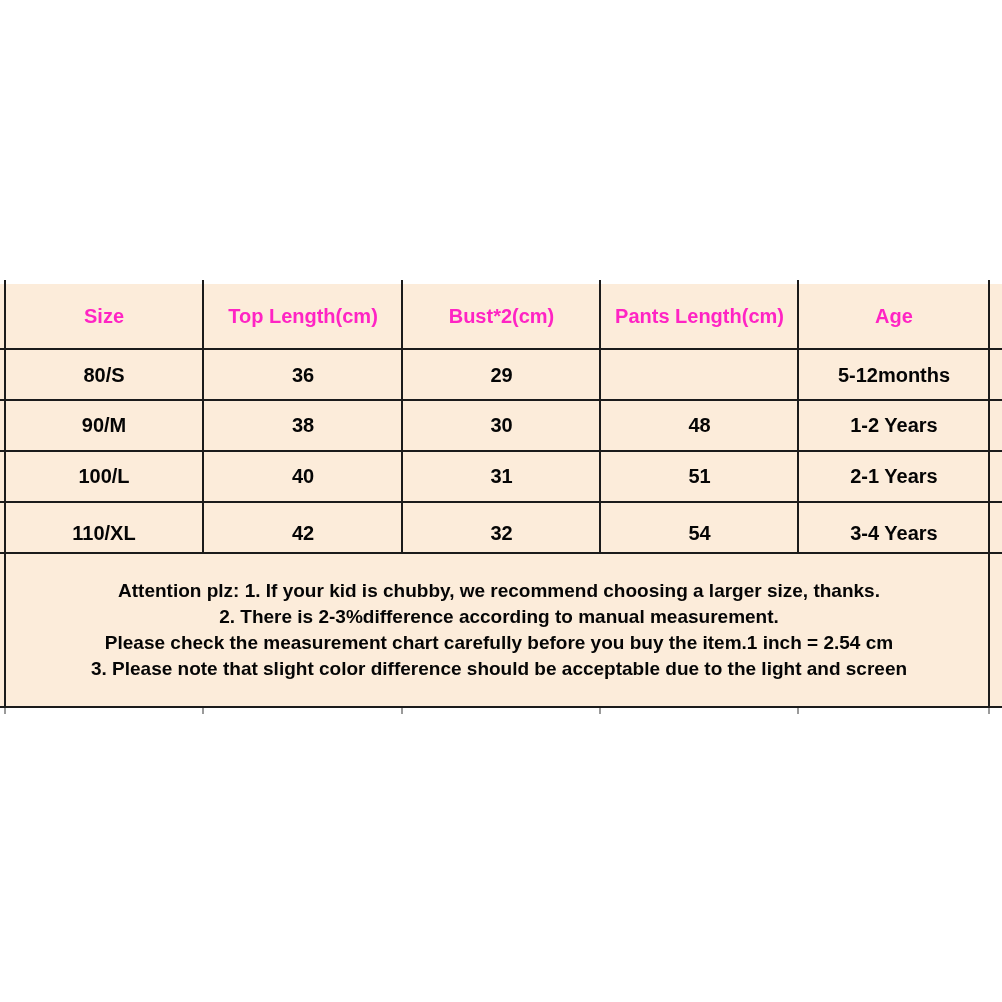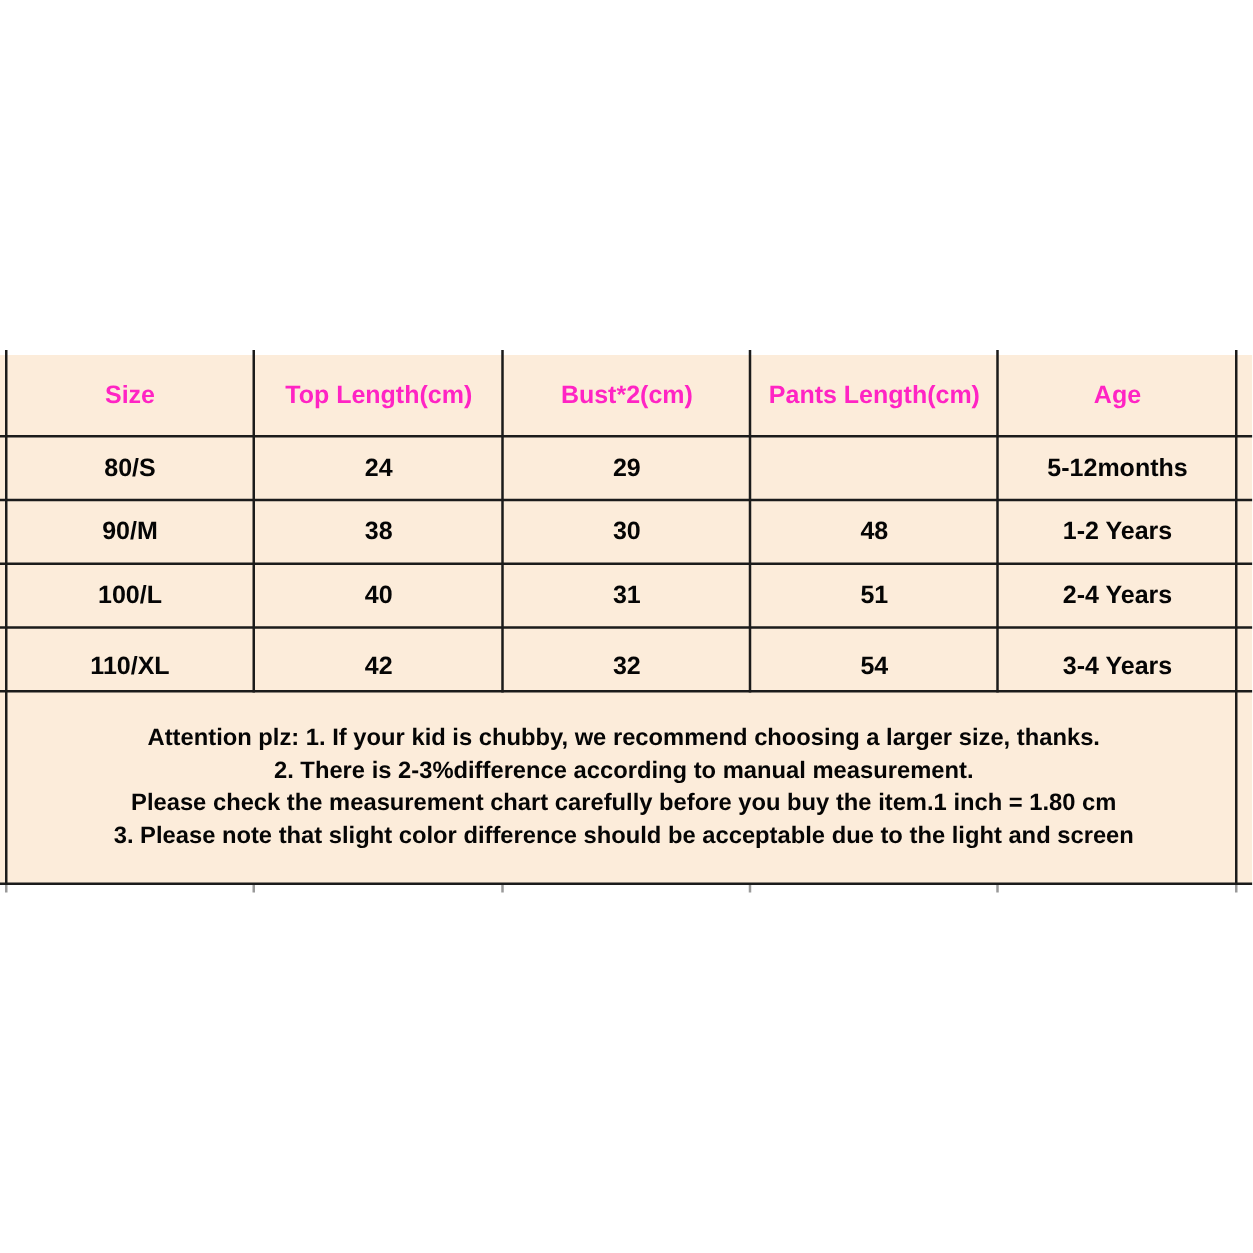--- a/index.html
+++ b/index.html
@@ -76,42 +76,42 @@
   <div class="tick vx-4"></div>
   <div class="tick vx-5"></div>
 
   <div class="cell hdr rowH colA">Size</div>
   <div class="cell hdr rowH colB">Top Length(cm)</div>
   <div class="cell hdr rowH colC">Bust*2(cm)</div>
   <div class="cell hdr rowH colD">Pants Length(cm)</div>
   <div class="cell hdr rowH colE">Age</div>
 
   <div class="cell row1 colA">80/S</div>
-  <div class="cell row1 colB">24</div>
+  <div class="cell row1 colB">36</div>
   <div class="cell row1 colC">29</div>
   <div class="cell row1 colE">5-12months</div>
 
   <div class="cell row2 colA">90/M</div>
   <div class="cell row2 colB">38</div>
   <div class="cell row2 colC">30</div>
   <div class="cell row2 colD">48</div>
   <div class="cell row2 colE">1-2 Years</div>
 
   <div class="cell row3 colA">100/L</div>
   <div class="cell row3 colB">40</div>
   <div class="cell row3 colC">31</div>
   <div class="cell row3 colD">51</div>
-  <div class="cell row3 colE">2-4 Years</div>
+  <div class="cell row3 colE">2-1 Years</div>
 
   <div class="cell row4 colA">110/XL</div>
   <div class="cell row4 colB">42</div>
   <div class="cell row4 colC">32</div>
   <div class="cell row4 colD">54</div>
   <div class="cell row4 colE">3-4 Years</div>
 
   <div class="notes">
     <div>Attention plz: 1. If your kid is chubby, we recommend choosing a larger size, thanks.</div>
     <div>2. There is 2-3%difference according to manual measurement.</div>
-    <div>Please check the measurement chart carefully before you buy the item.1 inch = 1.80 cm</div>
+    <div>Please check the measurement chart carefully before you buy the item.1 inch = 2.54 cm</div>
     <div>3. Please note that slight color difference should be acceptable due to the light and screen</div>
   </div>
 
 </div>
 
 </body></html>

